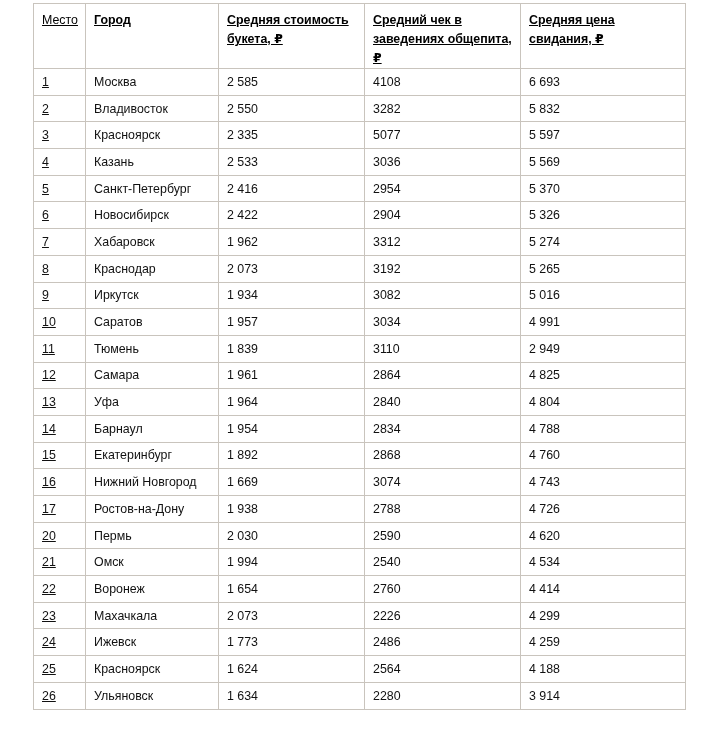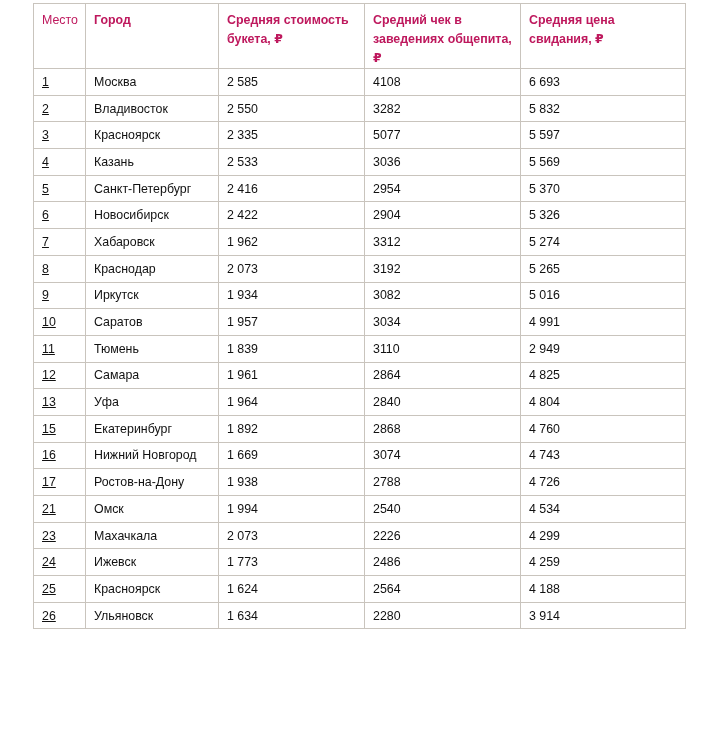--- a/index.html
+++ b/index.html
@@ -3,21 +3,21 @@
 <meta charset="utf-8">
 <style>
   html, body { margin: 0; padding: 0; background: #ffffff; }
   body { width: 704px; height: 747px; overflow: hidden; position: relative;
          font-family: "Liberation Sans", "DejaVu Sans", sans-serif; color: #111111; }
   table.rating { position: absolute; left: 33px; top: 3px; width: 652px;
                  border-collapse: collapse; table-layout: fixed; font-size: 12.4px; }
   table.rating th, table.rating td { border: 1px solid #c9c4bd; padding: 0 8px 0 8px;
                  text-align: left; vertical-align: middle; overflow: hidden; white-space: nowrap; }
   table.rating th { font-weight: bold; height: 43px; vertical-align: top; padding-top: 7px;
-                    line-height: 19px; white-space: normal; color: #be185d; }
+                    line-height: 19px; white-space: normal; color: #000000; text-decoration: underline; }
   table.rating th.place-head { font-weight: normal; }
   table.rating td { height: 25.7px; line-height: 16px; }
   col.c1 { width: 52px; } col.c2 { width: 133px; } col.c3 { width: 146px; }
   col.c4 { width: 156px; } col.c5 { width: 165px; }
   a.place-link { color: #111111; text-decoration: underline; }
 </style>
 </head>
 <body>
 
 <table class="rating">
@@ -123,20 +123,27 @@
         <td>4 825</td>
       </tr>
       <tr>
         <td><a class="place-link">13</a></td>
         <td>Уфа</td>
         <td>1 964</td>
         <td>2840</td>
         <td>4 804</td>
       </tr>
       <tr>
+        <td><a class="place-link">14</a></td>
+        <td>Барнаул</td>
+        <td>1 954</td>
+        <td>2834</td>
+        <td>4 788</td>
+      </tr>
+      <tr>
         <td><a class="place-link">15</a></td>
         <td>Екатеринбург</td>
         <td>1 892</td>
         <td>2868</td>
         <td>4 760</td>
       </tr>
       <tr>
         <td><a class="place-link">16</a></td>
         <td>Нижний Новгород</td>
         <td>1 669</td>
@@ -144,27 +151,41 @@
         <td>4 743</td>
       </tr>
       <tr>
         <td><a class="place-link">17</a></td>
         <td>Ростов-на-Дону</td>
         <td>1 938</td>
         <td>2788</td>
         <td>4 726</td>
       </tr>
       <tr>
+        <td><a class="place-link">20</a></td>
+        <td>Пермь</td>
+        <td>2 030</td>
+        <td>2590</td>
+        <td>4 620</td>
+      </tr>
+      <tr>
         <td><a class="place-link">21</a></td>
         <td>Омск</td>
         <td>1 994</td>
         <td>2540</td>
         <td>4 534</td>
       </tr>
       <tr>
+        <td><a class="place-link">22</a></td>
+        <td>Воронеж</td>
+        <td>1 654</td>
+        <td>2760</td>
+        <td>4 414</td>
+      </tr>
+      <tr>
         <td><a class="place-link">23</a></td>
         <td>Махачкала</td>
         <td>2 073</td>
         <td>2226</td>
         <td>4 299</td>
       </tr>
       <tr>
         <td><a class="place-link">24</a></td>
         <td>Ижевск</td>
         <td>1 773</td>

